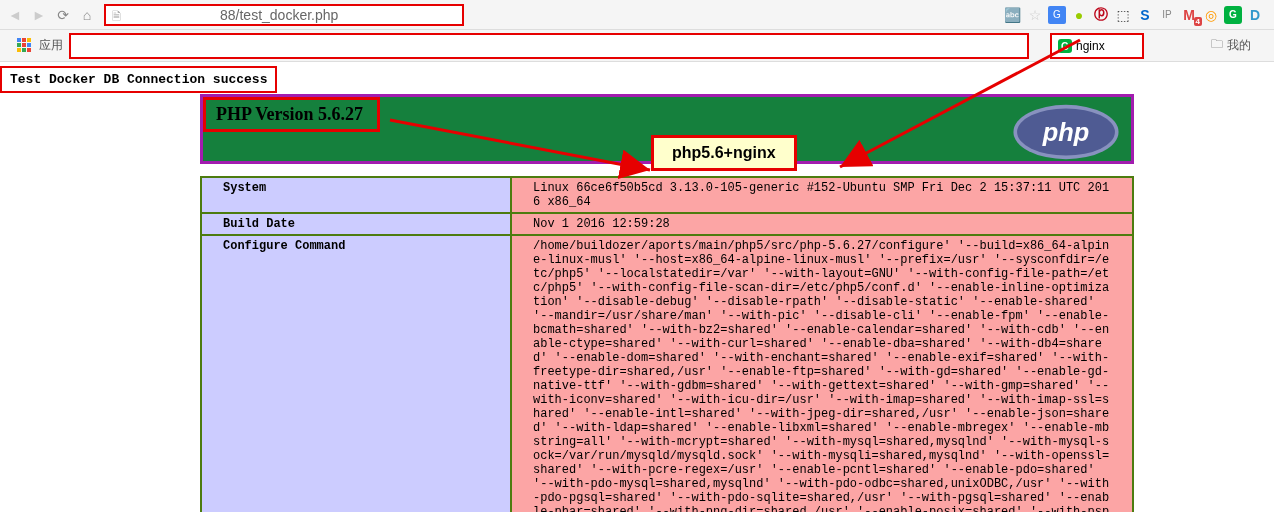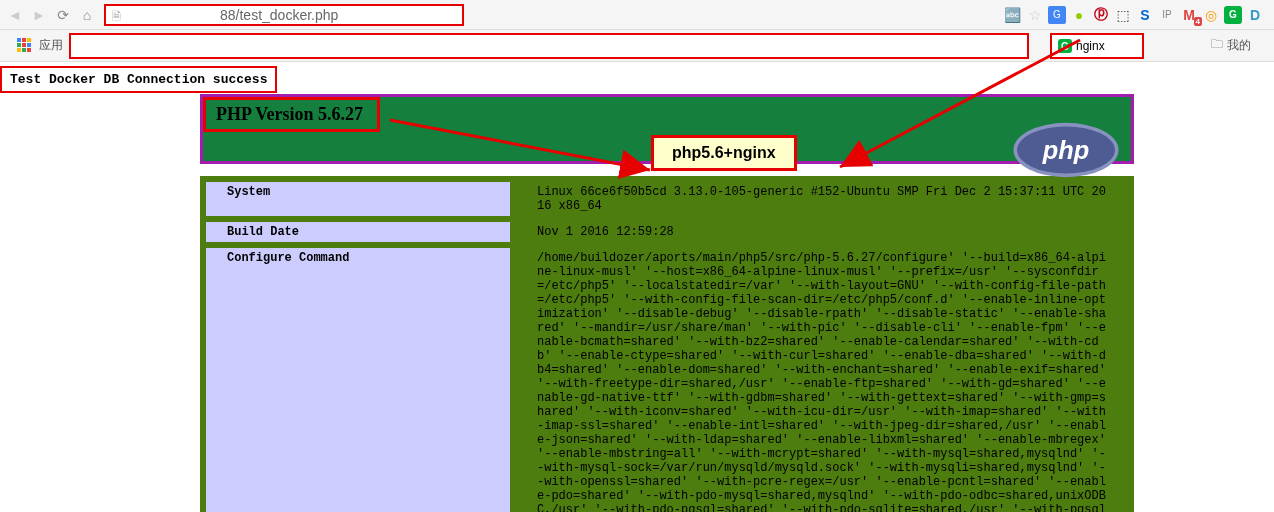--- a/index.html
+++ b/index.html
@@ -36,29 +36,29 @@
 .other-bookmarks { margin-left: auto; display: flex; align-items: center; gap: 4px; color: #555; font-size: 12px; padding-right: 6px; }
 
 
 .page-content { position: relative; }
 .success-msg { position: absolute; left: 0; top: 4px; border: 2px solid #e60000; padding: 4px 8px; font-family: 'Courier New', monospace; font-size: 13px; background: #fff; font-weight: bold; }
 
 
 .phpinfo { position: absolute; left: 200px; top: 32px; width: 934px; }
 .php-header { background: #15803d; height: 70px; position: relative; border: 3px solid #a21caf; }
 .php-version { position: absolute; left: 0; top: 0; border: 3px solid #e60000; padding: 4px 14px 4px 10px; font-family: Georgia, serif; font-weight: bold; font-size: 18px; color: #000; }
-.php-logo { position: absolute; right: 10px; top: 24px; width: 110px; height: 58px; text-align: right; }
+.php-logo { position: absolute; right: 10px; top: 6px; width: 110px; height: 58px; text-align: right; }
 .php-logo svg { width: 100%; height: 100%; }
 
 .annotation { position: absolute; left: 448px; top: 38px; border: 3px solid #e60000; background: #ffffcc; padding: 6px 18px; font-weight: bold; font-size: 16px; z-index: 10; }
 
 .info-table { width: 100%; border-collapse: collapse; margin-top: 12px; font-family: 'Courier New', monospace; font-size: 12px; }
-.info-table td { border: 6px solid #4d7c0f; padding: 3px 21px; vertical-align: top; }
+.info-table td { border: 2px solid #4d7c0f; padding: 3px 21px; vertical-align: top; }
 .info-table .e { background: #ccccff; font-weight: bold; width: 310px; }
-.info-table .v { background: #4d7c0f; word-break: break-all; border-radius: 9px; }
+.info-table .v { background: #fca5a5; word-break: break-all; }
 
 
 .arrow-svg { position: absolute; pointer-events: none; z-index: 5; }
 </style>
 </head>
 <body>
 
 <div class="browser-chrome">
   <div class="nav-btns">
     <div class="nav-btn disabled">◄</div>

